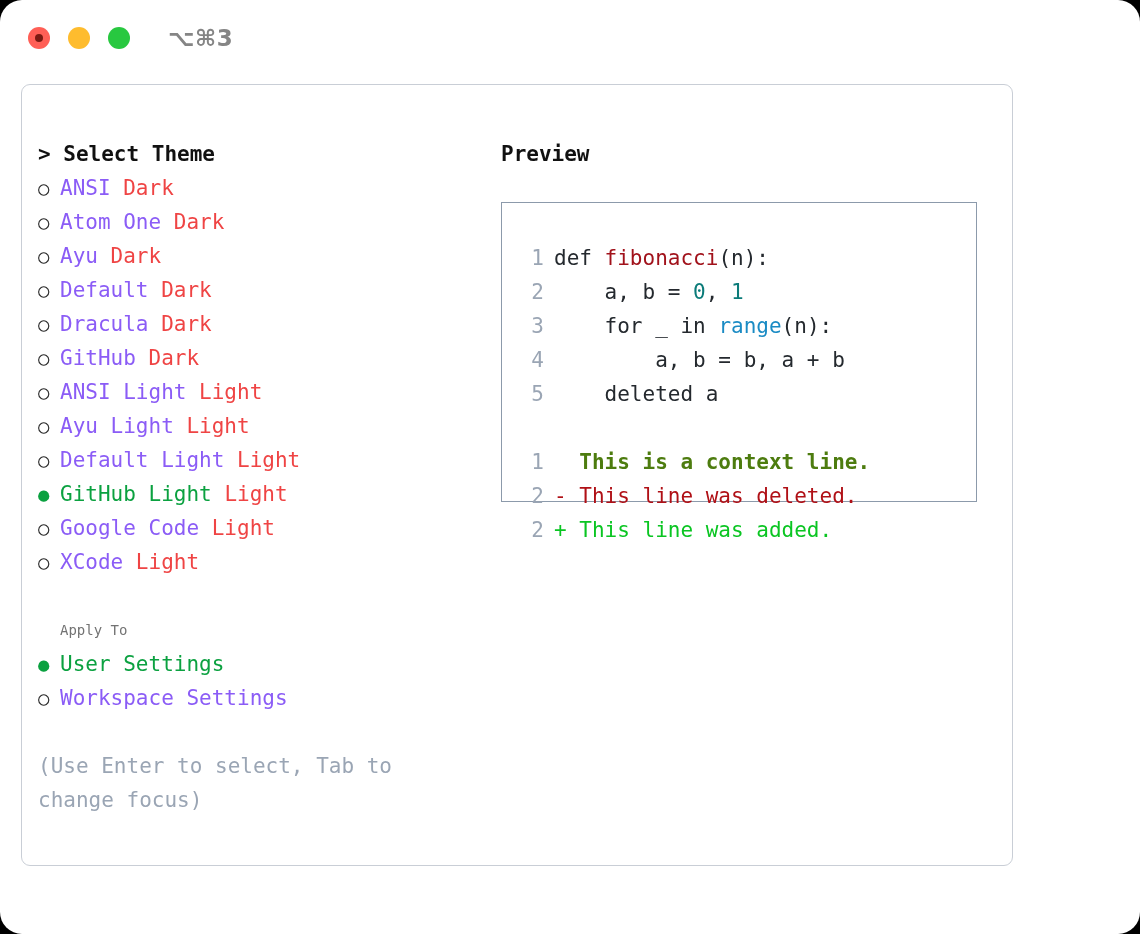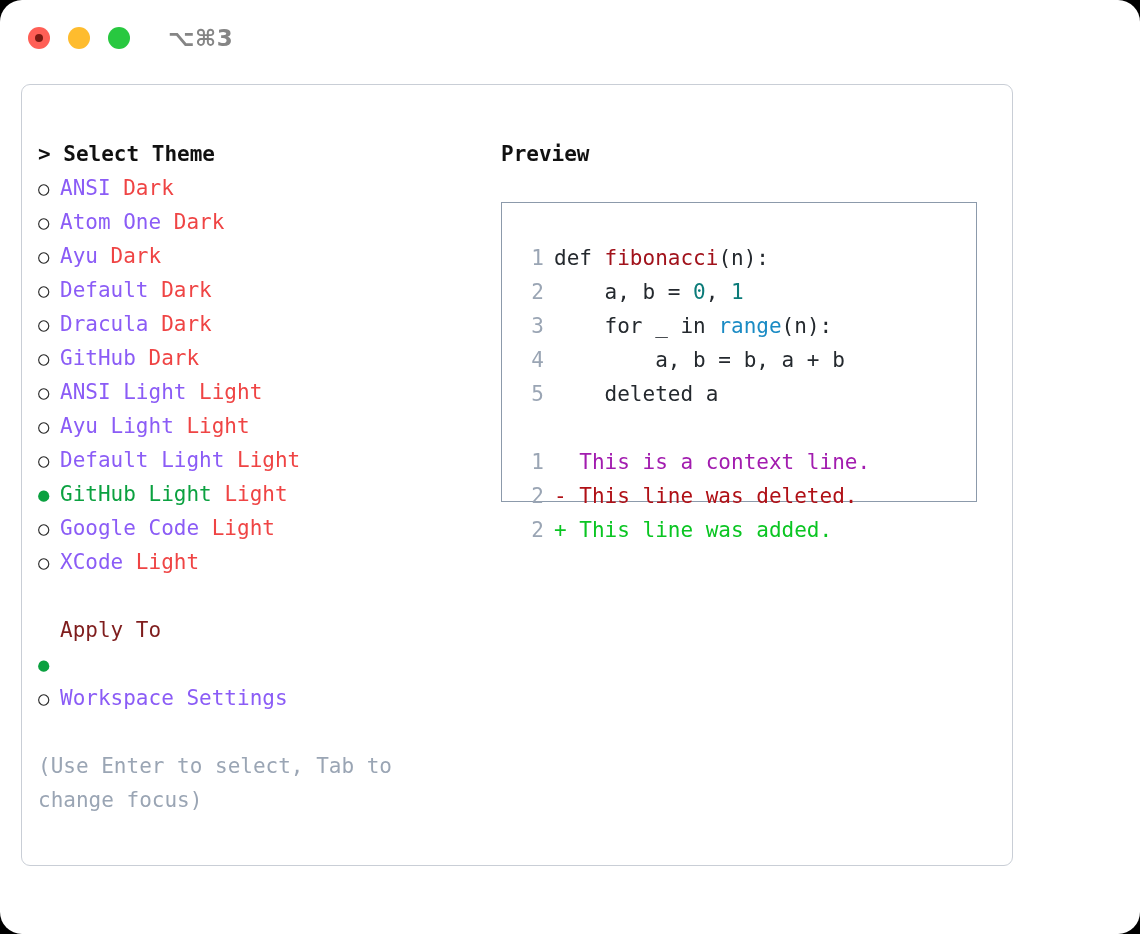--- a/index.html
+++ b/index.html
@@ -112,23 +112,23 @@
     color: #2b2b2b;
   }
   .opt-row.selected .bullet { color: #0ba140; }
   .opt-row.selected .opt-name { color: #0ba140; }
   .opt-name { color: #8b5cf6; }
   .opt-tag  { color: #ef4444; }
 
   .spacer { height: 34px; }
 
   .group-title {
-    font-size: 21px;
-    line-height: 34px;
-    color: #7f1d1d;
+    font-size: 14px;
+    line-height: 34px;
+    color: #737373;
     white-space: pre;
     padding-left: 22px;
   }
 
   .hint {
     margin-top: 34px;
     font-size: 21px;
     line-height: 34px;
     color: #9aa5b4;
     width: 410px;
@@ -172,21 +172,21 @@
     text-align: right;
     color: #9aa5b4;
     margin-right: 10px;
   }
   .tok-fn   { color: #a1121b; }
   .tok-num  { color: #0b7b79; }
   .tok-call { color: #1a8bc4; }
   .tok-plain{ color: #24292e; }
 
   .diff-gap { height: 34px; }
-  .diff-ctx { color: #a21caf; }
+  .diff-ctx { color: #4d7c0f; font-weight: bold; }
   .diff-del { color: #b01016; }
   .diff-add { color: #0ac522; }
 </style>
 </head>
 <body>
 
 <div class="window">
 
   <div class="titlebar">
     <div class="traffic red">
@@ -216,21 +216,21 @@
           <div class="opt-row selected"><span class="bullet">●</span><span class="opt-name">GitHub Light </span><span class="opt-tag">Light</span></div>
           <div class="opt-row"><span class="bullet">○</span><span class="opt-name">Google Code </span><span class="opt-tag">Light</span></div>
           <div class="opt-row"><span class="bullet">○</span><span class="opt-name">XCode </span><span class="opt-tag">Light</span></div>
         </div>
 
       <div class="spacer"></div>
 
       <div class="group-title">Apply To</div>
 
       <div id="apply-list">
-          <div class="opt-row selected"><span class="bullet">●</span></div>
+          <div class="opt-row selected"><span class="bullet">●</span><span class="opt-name">User Settings</span></div>
           <div class="opt-row"><span class="bullet">○</span><span class="opt-name">Workspace Settings</span></div>
         </div>
 
       <div class="hint">(Use Enter to select, Tab to change focus)</div>
     </div>
 
     <div class="right-col">
       <div class="preview-title">Preview</div>
       <div class="preview-box">
         <div id="code-block">

